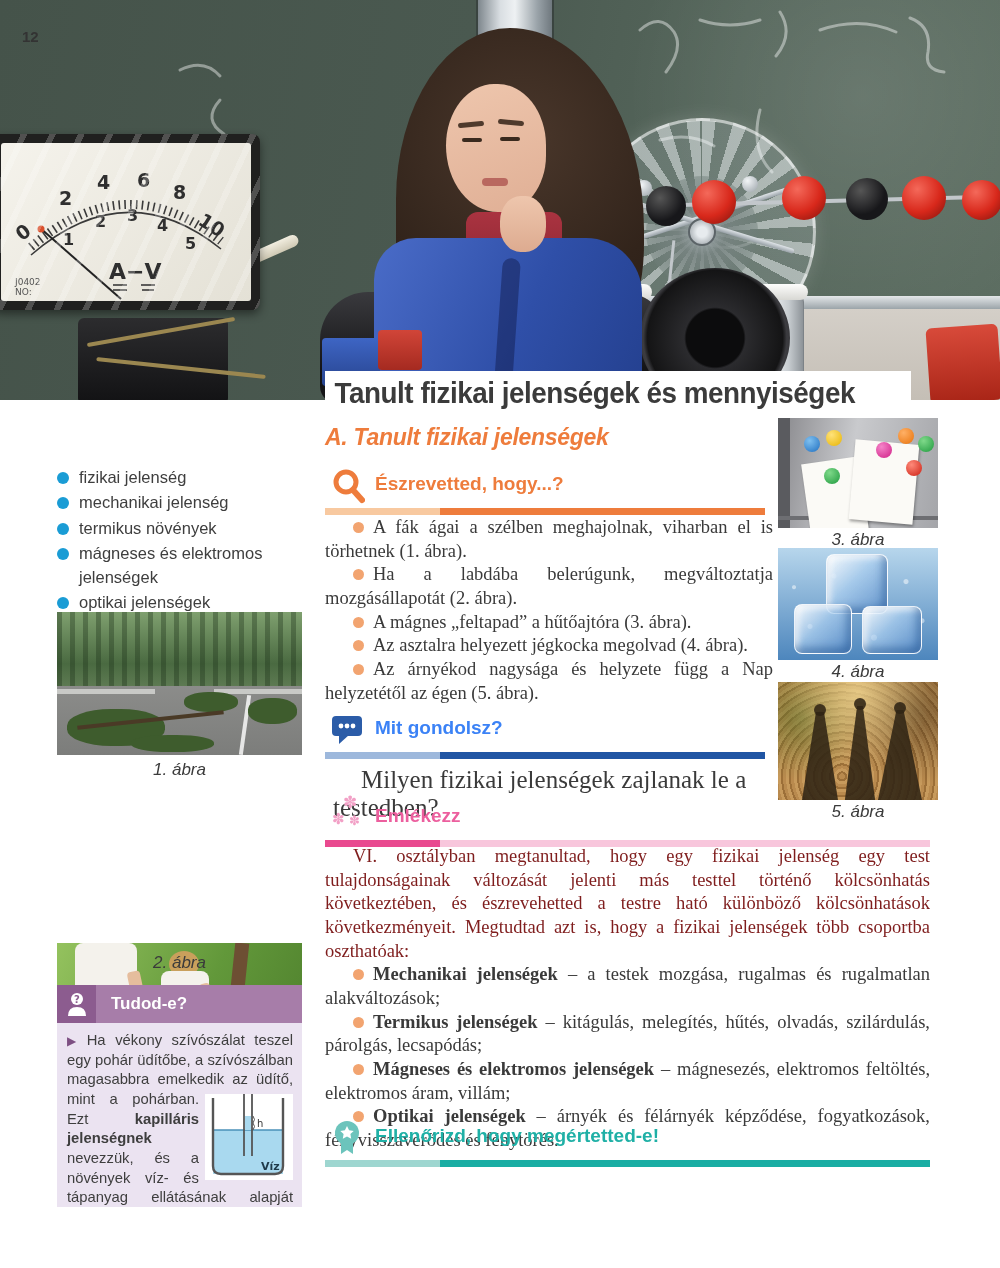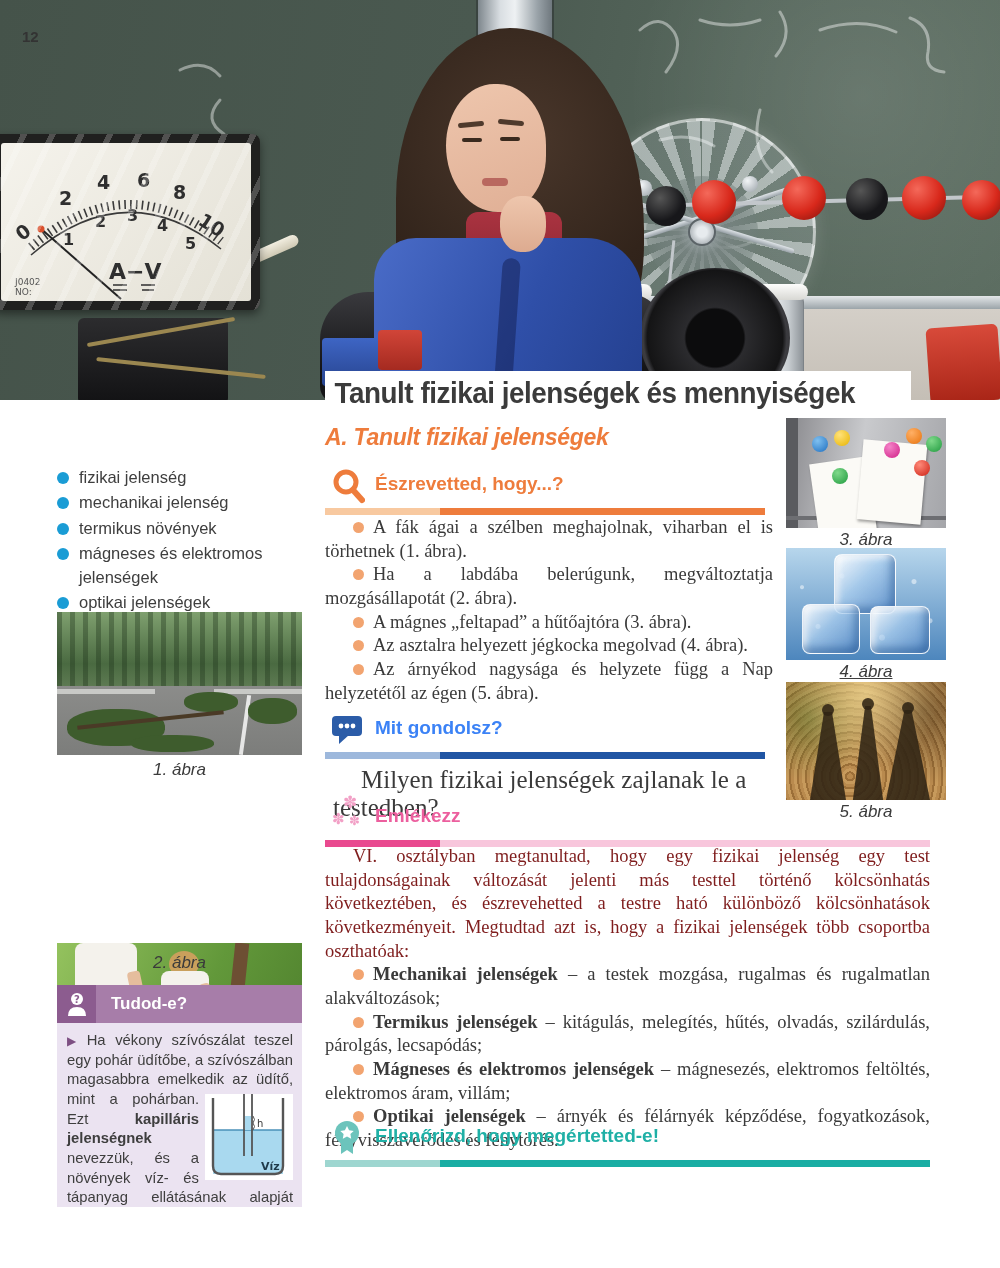--- a/index.html
+++ b/index.html
@@ -156,21 +156,21 @@
   .think-head { left:0; top:294px; width:440px; }
   .think-q { left:8px; top:348px; width:448px; font-size:25px; color:#3a3a3a; text-indent:28px; }
   .rem-head { left:0; top:382px; width:605px; }
   .rem-flow { left:0; top:427px; width:605px; }
   .rem-flow p.par { font-size:18.5px; line-height:1.28; color:#7f1d1d; text-indent:28px; text-align:justify; }
   .check-head { left:0; top:702px; width:605px; }
   .check-q { left:0; top:765px; width:605px; font-size:18.5px; color:#3a3a3a; text-indent:28px; }
 
   
   .col-figs { position:absolute; left:770px; top:418px; width:160px; }
-  .col-figs figure { position:absolute; left:16px; width:160px; }
+  .col-figs figure { position:absolute; left:8px; width:160px; }
   .figR { position:relative; width:160px; overflow:hidden; }
   .col-figs .figcap { margin-top:2px; }
 
   .f3 { height:110px; background:linear-gradient(100deg,#87878b,#c9cacd 45%,#a4a5a9); }
   .f3 .edge { position:absolute; left:0; top:0; width:12px; height:100%; background:#5a5b5f; }
   .f3 .shelf { position:absolute; left:0; bottom:8px; width:100%; height:4px; background:#6d6e72; }
   .f3 .note { position:absolute; background:#fbfaf6; box-shadow:1px 2px 3px rgba(0,0,0,.35); }
   .f3 .mag { position:absolute; width:16px; height:16px; border-radius:50%; }
 
   .f4 { height:112px; background:linear-gradient(#b7d6ec,#4d86bd); }
@@ -467,21 +467,21 @@
         <div class="mag" style="left:48px; top:12px; background:radial-gradient(circle at 35% 30%,#ffe27a,#e8b400);"></div>
         <div class="mag" style="left:46px; top:50px; background:radial-gradient(circle at 35% 30%,#7fd98a,#1f9a3e);"></div>
         <div class="mag" style="left:98px; top:24px; background:radial-gradient(circle at 35% 30%,#f584c9,#cf1f86);"></div>
         <div class="mag" style="left:120px; top:10px; background:radial-gradient(circle at 35% 30%,#ffb066,#e8720a);"></div>
         <div class="mag" style="left:140px; top:18px; background:radial-gradient(circle at 35% 30%,#7fd98a,#1f9a3e);"></div>
         <div class="mag" style="left:128px; top:42px; background:radial-gradient(circle at 35% 30%,#ff8a7a,#cc1f12);"></div>
       </div>
       <figcaption class="figcap">3. ábra</figcaption>
     </figure>
 
-    <figure style="top:130px;text-decoration:underline;">
+    <figure style="top:130px;">
       <div class="figR f4">
         <div class="drops"></div>
         <div class="cube" style="left:48px; top:6px; width:62px; height:60px;"></div>
         <div class="cube" style="left:16px; top:56px; width:58px; height:50px;"></div>
         <div class="cube" style="left:84px; top:58px; width:60px; height:48px;"></div>
       </div>
       <figcaption class="figcap">4. ábra</figcaption>
     </figure>
 
     <figure style="top:264px;">

